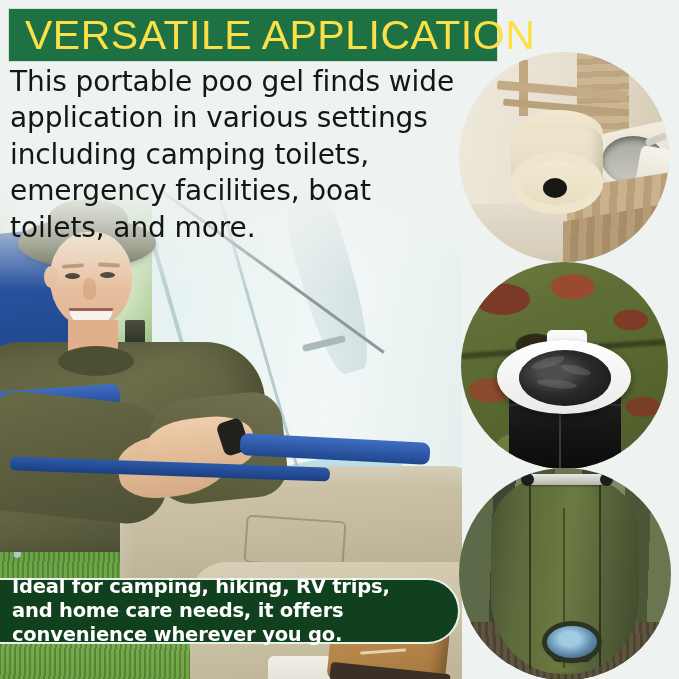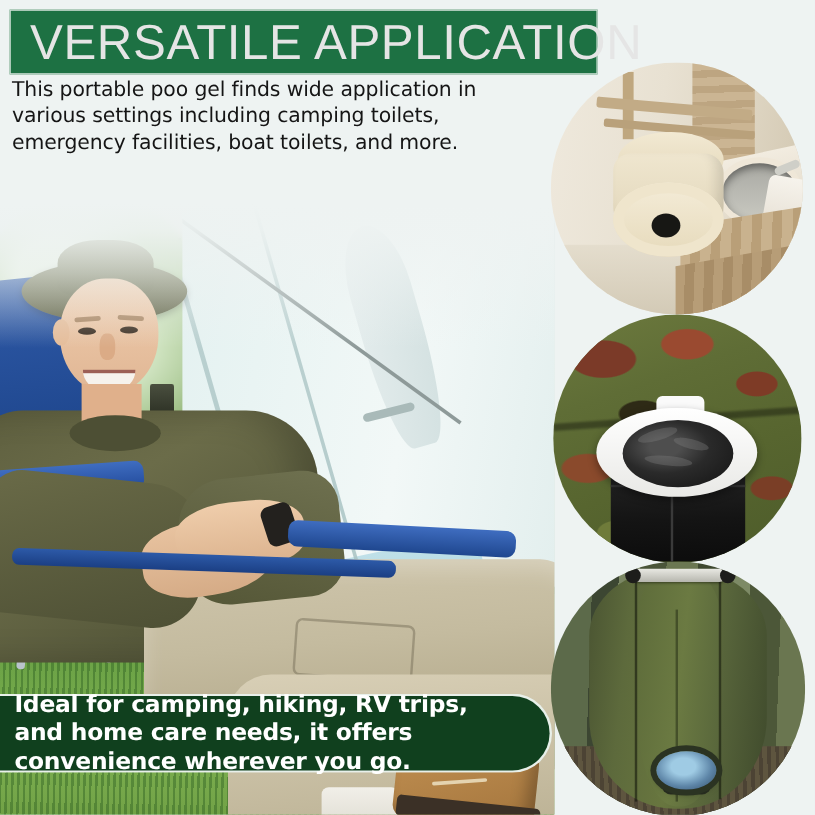--- a/index.html
+++ b/index.html
@@ -110,25 +110,25 @@
   .lace2{position:absolute;left:356px;top:466px;width:50px;height:3px;background:#e4d3b0;border-radius:2px;transform:rotate(-8deg);}
   .lace3{position:absolute;left:360px;top:480px;width:46px;height:3px;background:#e4d3b0;border-radius:2px;transform:rotate(-4deg);}
 
   
   .hero-fade{position:absolute;left:0;top:0;width:100%;height:120px;
     background:linear-gradient(#eef3f2 0%,rgba(238,243,242,.92) 18%,rgba(238,243,242,.6) 48%,rgba(238,243,242,0) 100%);}
 
   
   .banner{position:absolute;left:8px;top:8px;width:490px;height:54px;background:#1d7143;
     border:1px solid #cfe0d6;box-sizing:border-box;display:flex;align-items:center;}
-  .banner h1{margin:0;padding:0 0 0 16px;color:#e5e5e5;font-size:41px;font-weight:400;letter-spacing:.5px;
+  .banner h1{margin:0;padding:0 0 0 16px;color:#fde047;font-size:41px;font-weight:400;letter-spacing:.5px;
     line-height:1;font-family:"Liberation Sans", sans-serif;white-space:nowrap;}
 
   
-  .lede{position:absolute;left:10px;top:64px;width:452px;color:#151515;font-size:17px;line-height:1.30;
+  .lede{position:absolute;left:10px;top:64px;width:452px;color:#151515;font-size:28px;line-height:1.30;
     font-family:"DejaVu Sans", sans-serif;letter-spacing:-.1px;}
 
   
   .pill{position:absolute;left:-10px;top:578px;width:470px;height:66px;background:#10401e;
     border:2px solid #e8f0ea;border-left:none;border-radius:0 34px 34px 0;box-sizing:border-box;
     display:flex;align-items:center;}
   .pill p{margin:0;padding:0 26px 0 22px;color:#fff;font-size:19.5px;line-height:1.22;font-weight:700;
     font-family:"DejaVu Sans", sans-serif;letter-spacing:-.2px;}
 
   

